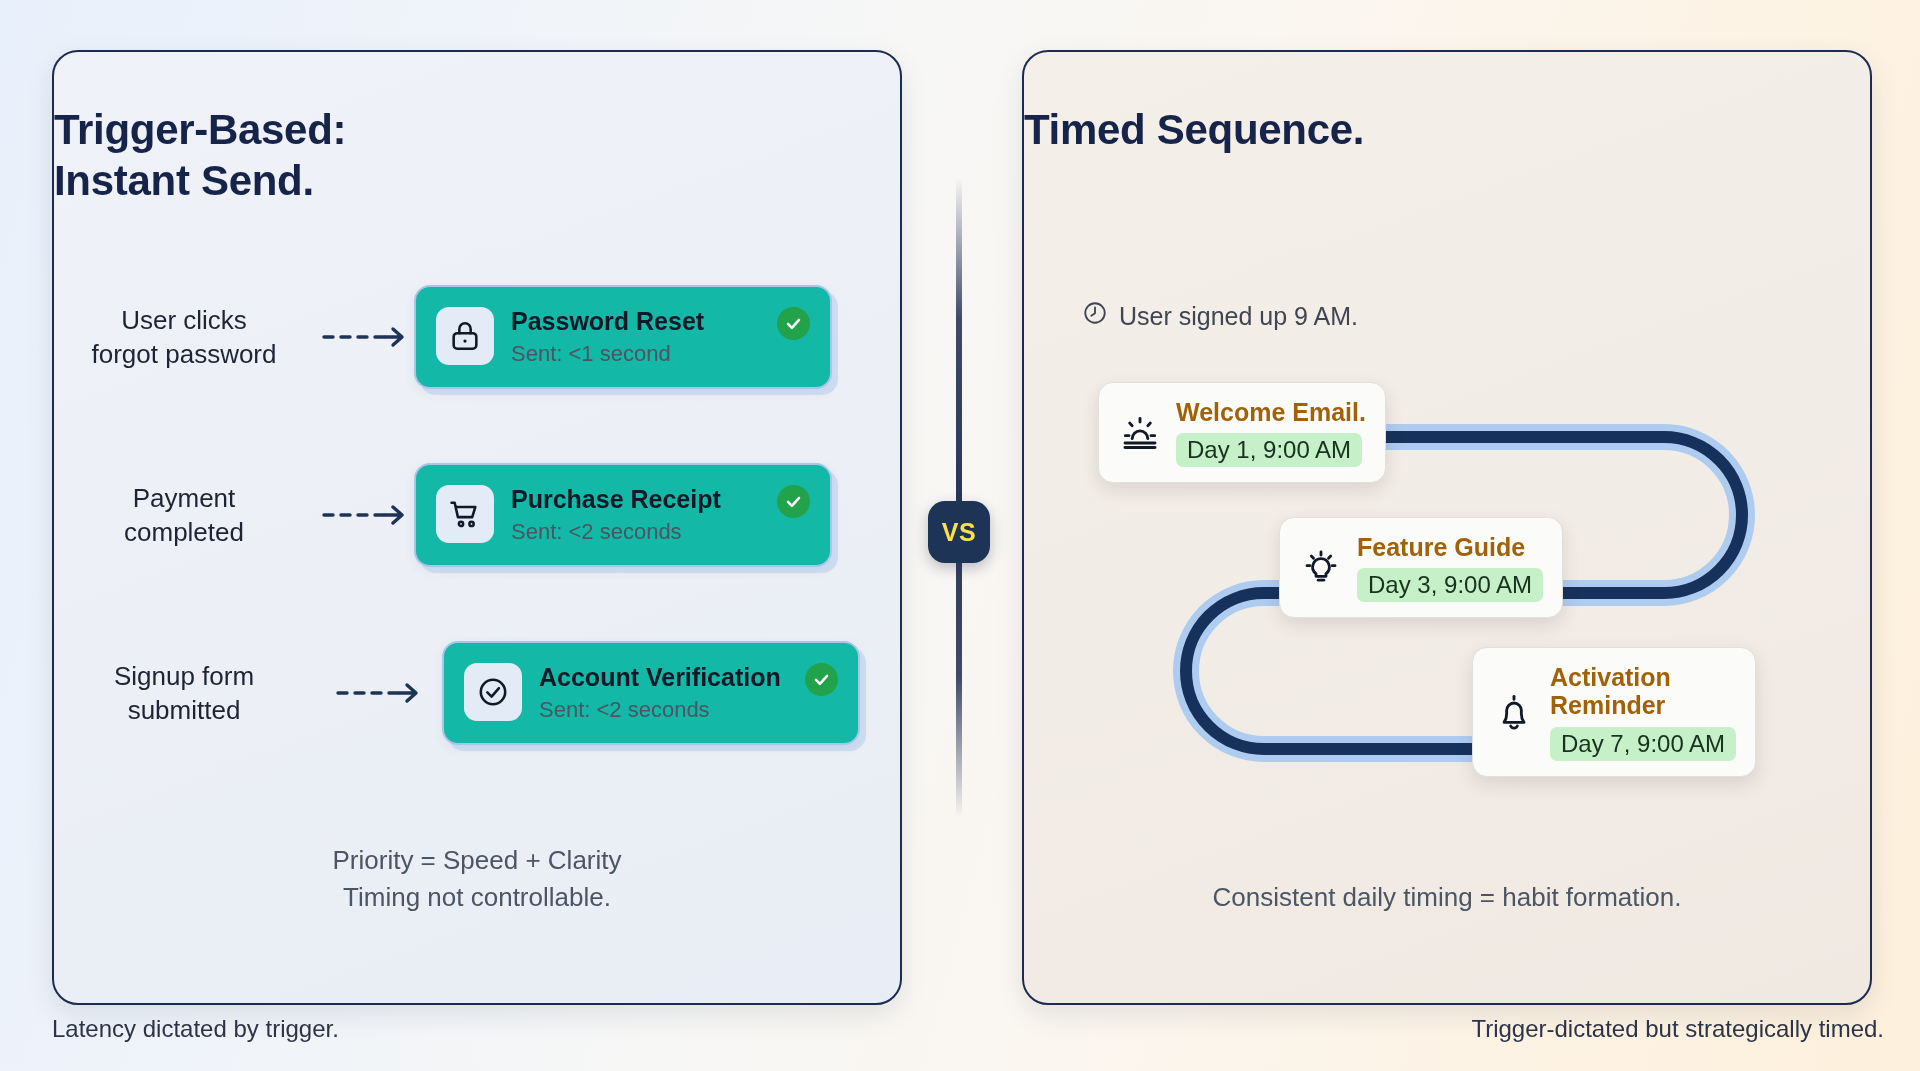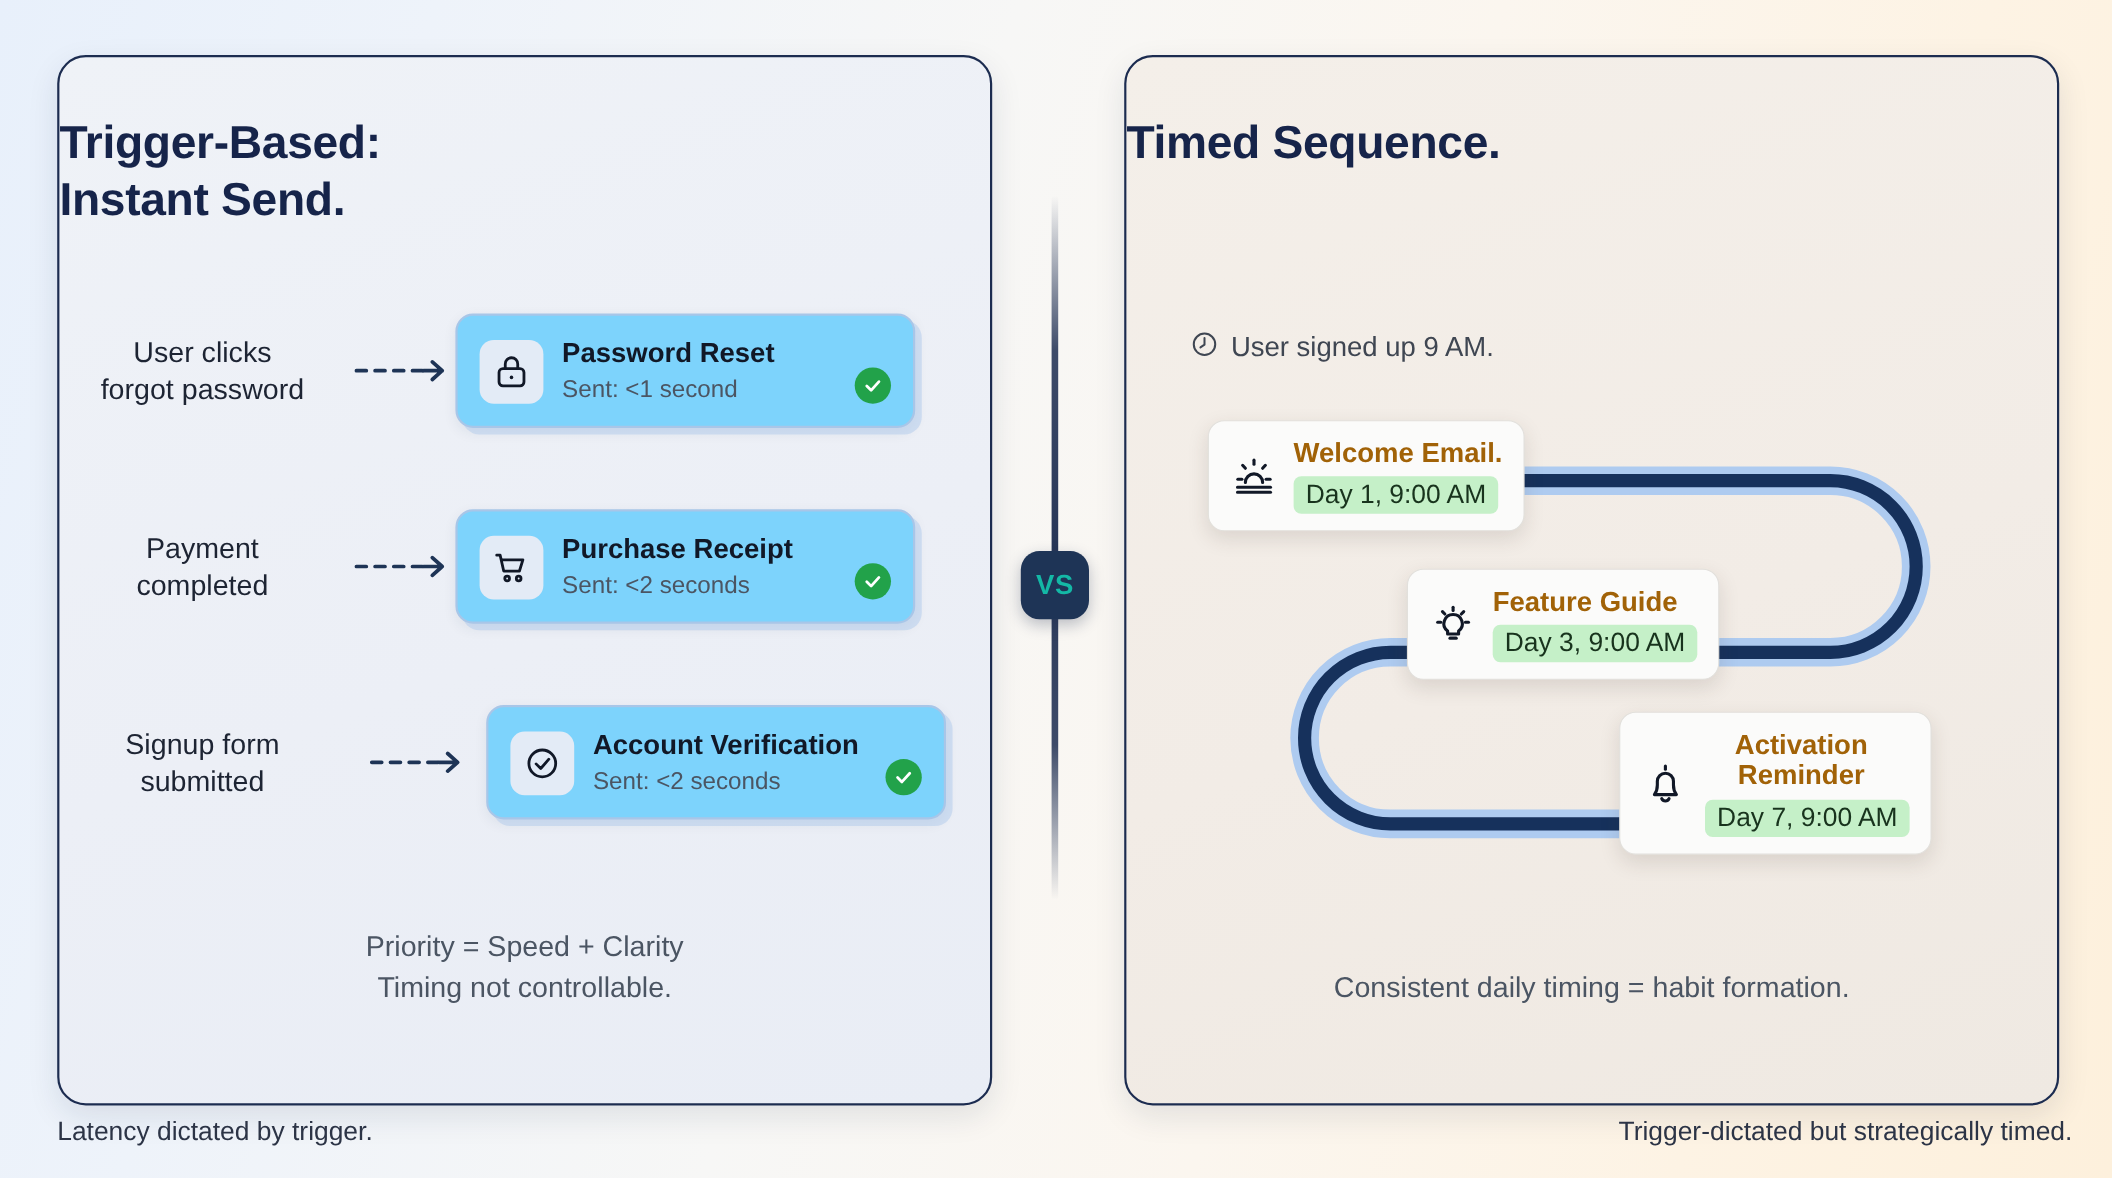--- a/index.html
+++ b/index.html
@@ -79,21 +79,21 @@
   }
   .vs-badge {
     position: absolute;
     left: 959px;
     top: 501px;
     transform: translate(-50%, 0);
     width: 62px;
     height: 62px;
     border-radius: 17px;
     background: #1e3456;
-    color: #14b8a6;
+    color: #fde047;
     font-size: 25px;
     font-weight: bold;
     display: flex;
     align-items: center;
     justify-content: center;
     letter-spacing: 0.5px;
     box-shadow: 0 5px 14px rgba(20,35,70,.28);
   }
 
   
@@ -127,27 +127,27 @@
   .arrow {
     width: 86px;
     height: 26px;
     position: relative;
     flex: none;
   }
   .arrow svg { display:block; }
 
   .email-card {
     width: 418px;
-    background: #7dd3fc;
+    background: #14b8a6;
     border: 2.5px solid #a8c6e8;
     border-radius: 16px;
     box-shadow: 6px 6px 0 rgba(170,200,235,.45), 0 4px 12px rgba(30,50,90,.07);
     padding: 20px 20px;
     display: flex;
-    align-items: flex-end;
+    align-items: flex-start;
     gap: 17px;
     margin-left: 6px;
   }
   .card-icon {
     width: 58px;
     height: 58px;
     flex: none;
     border-radius: 13px;
     background: #e3ebf6;
     display: flex;
@@ -230,21 +230,21 @@
     align-items: center;
     justify-content: center;
   }
   .seq-title {
     font-size: 25px;
     font-weight: bold;
     color: #a16207;
     line-height: 1.13;
     white-space: nowrap;
   }
-  .seq-title.two-line { white-space: normal; max-width: 175px; text-align: center; }
+  .seq-title.two-line { white-space: normal; max-width: 175px; }
   .seq-chip {
     display: inline-block;
     margin-top: 7px;
     background: #c5f0c8;
     color: #18331d;
     font-size: 24px;
     border-radius: 7px;
     padding: 3px 11px;
     white-space: nowrap;
   }

